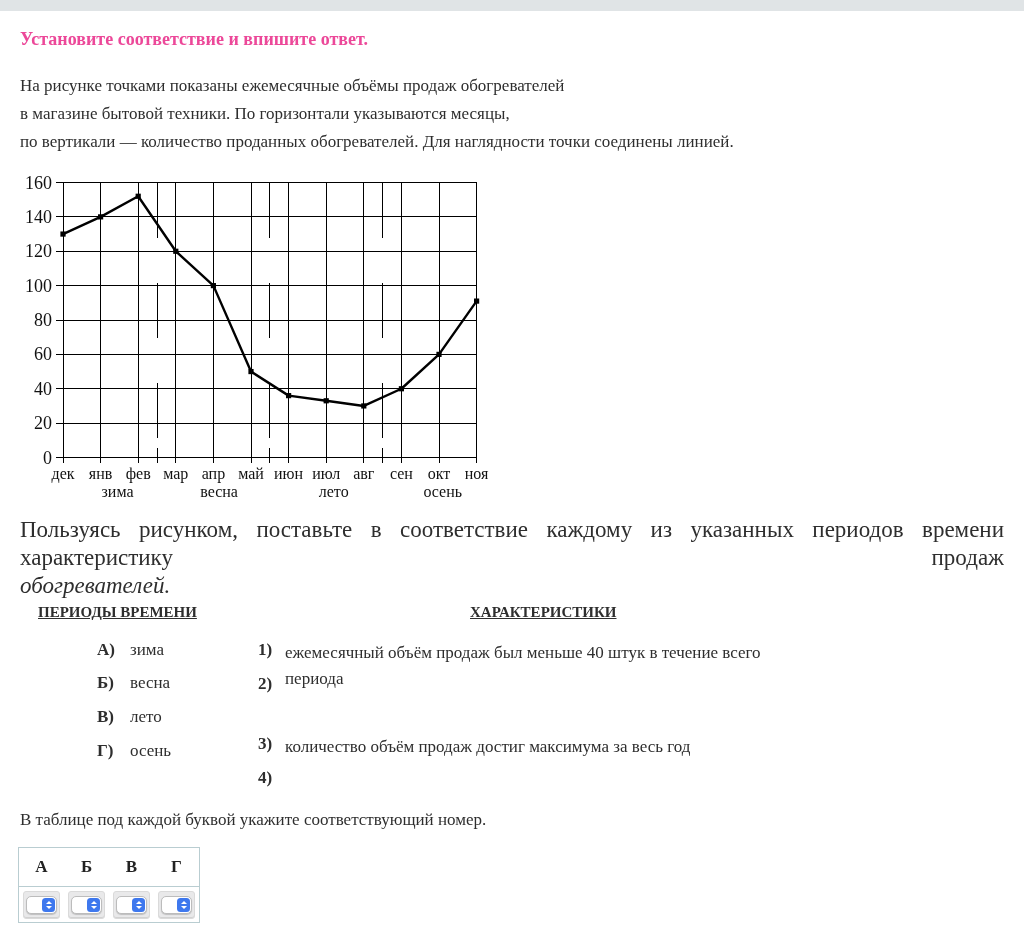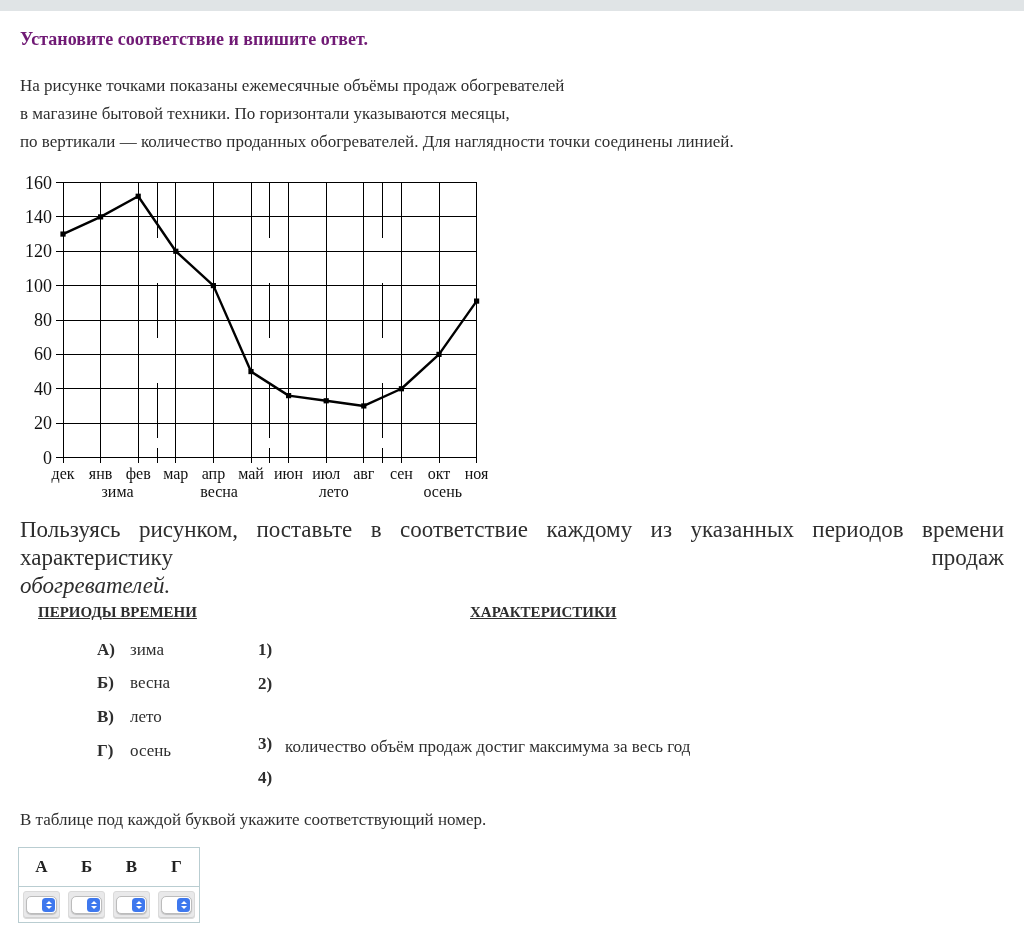--- a/index.html
+++ b/index.html
@@ -1,21 +1,21 @@
 <!DOCTYPE html>
 <html lang="ru"><head>
 <meta charset="utf-8">
 <style>
   * { margin:0; padding:0; box-sizing:border-box; }
   html,body { width:1024px; height:941px; background:#fff; overflow:hidden;
     font-family:"Liberation Serif","DejaVu Serif",serif; color:#2e2e2e; }
   .topbar { width:100%; height:11px; background:#e0e4e6; }
   .page { padding:0 20px; }
 
-  .title { margin-top:17px; font-size:18px; font-weight:bold; line-height:22px; color:#701a75; }
+  .title { margin-top:17px; font-size:18px; font-weight:bold; line-height:22px; color:#ec4899; }
   .intro { margin-top:22px; font-size:17px; line-height:28px; white-space:pre-line; }
 
   .chart-wrap { margin-top:16px; margin-left:3px; }
   .chart-wrap svg { display:block; }
 
   .match-intro { margin-top:12px; font-size:23px; line-height:28px; width:984px; }
   .match-line1 { display:block; text-align:justify; text-align-last:justify; }
   .match-line2 { display:block;font-style:italic; }
 
   .columns { position:relative; margin-top:4px; height:188px; font-size:17px; }
@@ -156,20 +156,21 @@
     <span class="prow-letter" style="top:36px">А)</span>
     <span class="prow-label" style="top:36px">зима</span>
     <span class="prow-letter" style="top:69px">Б)</span>
     <span class="prow-label" style="top:69px">весна</span>
     <span class="prow-letter" style="top:103px">В)</span>
     <span class="prow-label" style="top:103px">лето</span>
     <span class="prow-letter" style="top:137px">Г)</span>
     <span class="prow-label" style="top:137px">осень</span>
 
     <span class="crow-num" style="top:36px">1)</span>
+    <span class="crow-text" style="top:36px">ежемесячный объём продаж был меньше 40 штук в течение всего периода</span>
     <span class="crow-num" style="top:70px">2)</span>
     <span class="crow-num" style="top:130px">3)</span>
     <span class="crow-text" style="top:130px">количество объём продаж достиг максимума за весь год</span>
     <span class="crow-num" style="top:164px">4)</span>
   </div>
 
   <div class="table-instruction">В таблице под каждой буквой укажите соответствующий номер.</div>
 
   <div class="answer-table">
     <div class="atr-head">

